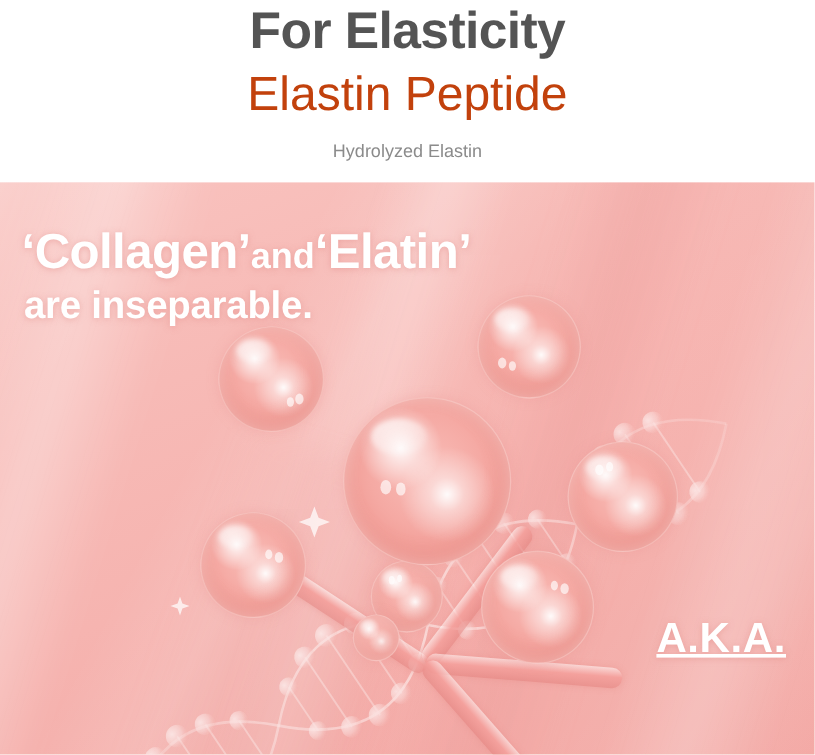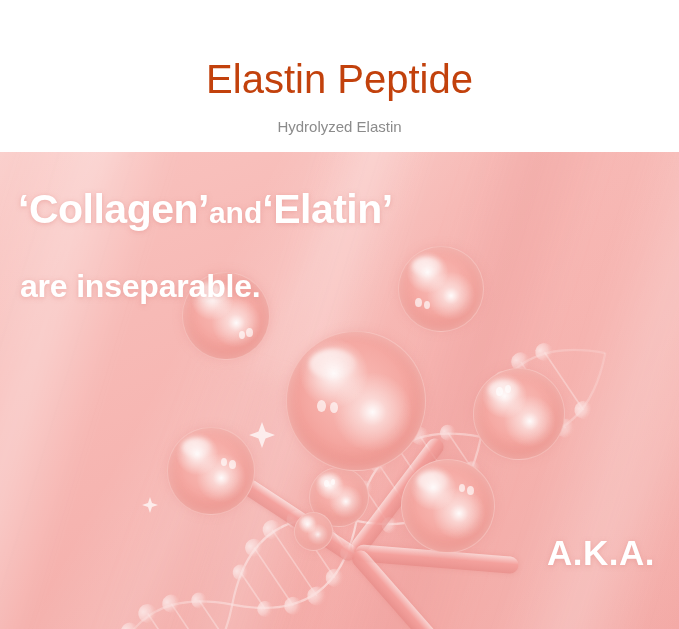--- a/index.html
+++ b/index.html
@@ -100,30 +100,31 @@
   #helix{position:absolute;left:0;top:0;width:679px;height:477px;pointer-events:none;opacity:.85;}
 
   
   .btext{
     position:absolute;color:#ffffff;font-weight:bold;
     text-shadow:0 1px 5px rgba(226,140,136,0.55);
     white-space:nowrap;
   }
   #line1{left:18px;top:33px;font-size:41px;line-height:48px;letter-spacing:-0.5px;}
   #line1 .small{font-size:30px;letter-spacing:0px;}
-  #line2{left:20px;top:83px;font-size:32px;line-height:38px;letter-spacing:-0.2px;margin-top:32px;}
-  #aka{left:0;top:381px;width:655px;text-align:right;font-size:35px;line-height:40px;letter-spacing:0.5px;}
+  #line2{left:20px;top:83px;font-size:32px;line-height:38px;letter-spacing:-0.2px;}
+  #aka{left:0;top:360px;width:655px;text-align:right;font-size:35px;line-height:40px;letter-spacing:0.5px;text-decoration:underline;}
   #line4{left:176px;top:407px;font-size:46px;line-height:54px;letter-spacing:-0.6px;}
 </style>
 </head>
 <body>
 
 <div id="page">
 
   <div id="header">
+    <div id="title-main">For Elasticity</div>
     <div id="title-sub">Elastin Peptide</div>
     <div id="title-caption">Hydrolyzed Elastin</div>
   </div>
 
   <div id="banner">
 
     <div class="streak" style="left:-60px;top:-40px;width:150px;height:620px;transform:rotate(17deg);"></div>
     <div class="streak" style="left:240px;top:-90px;width:110px;height:700px;transform:rotate(17deg);opacity:.65;"></div>
     <div class="dark-streak" style="left:398px;top:-80px;width:120px;height:700px;transform:rotate(17deg);"></div>
     <div class="streak" style="left:560px;top:-60px;width:140px;height:680px;transform:rotate(17deg);opacity:.55;"></div>

